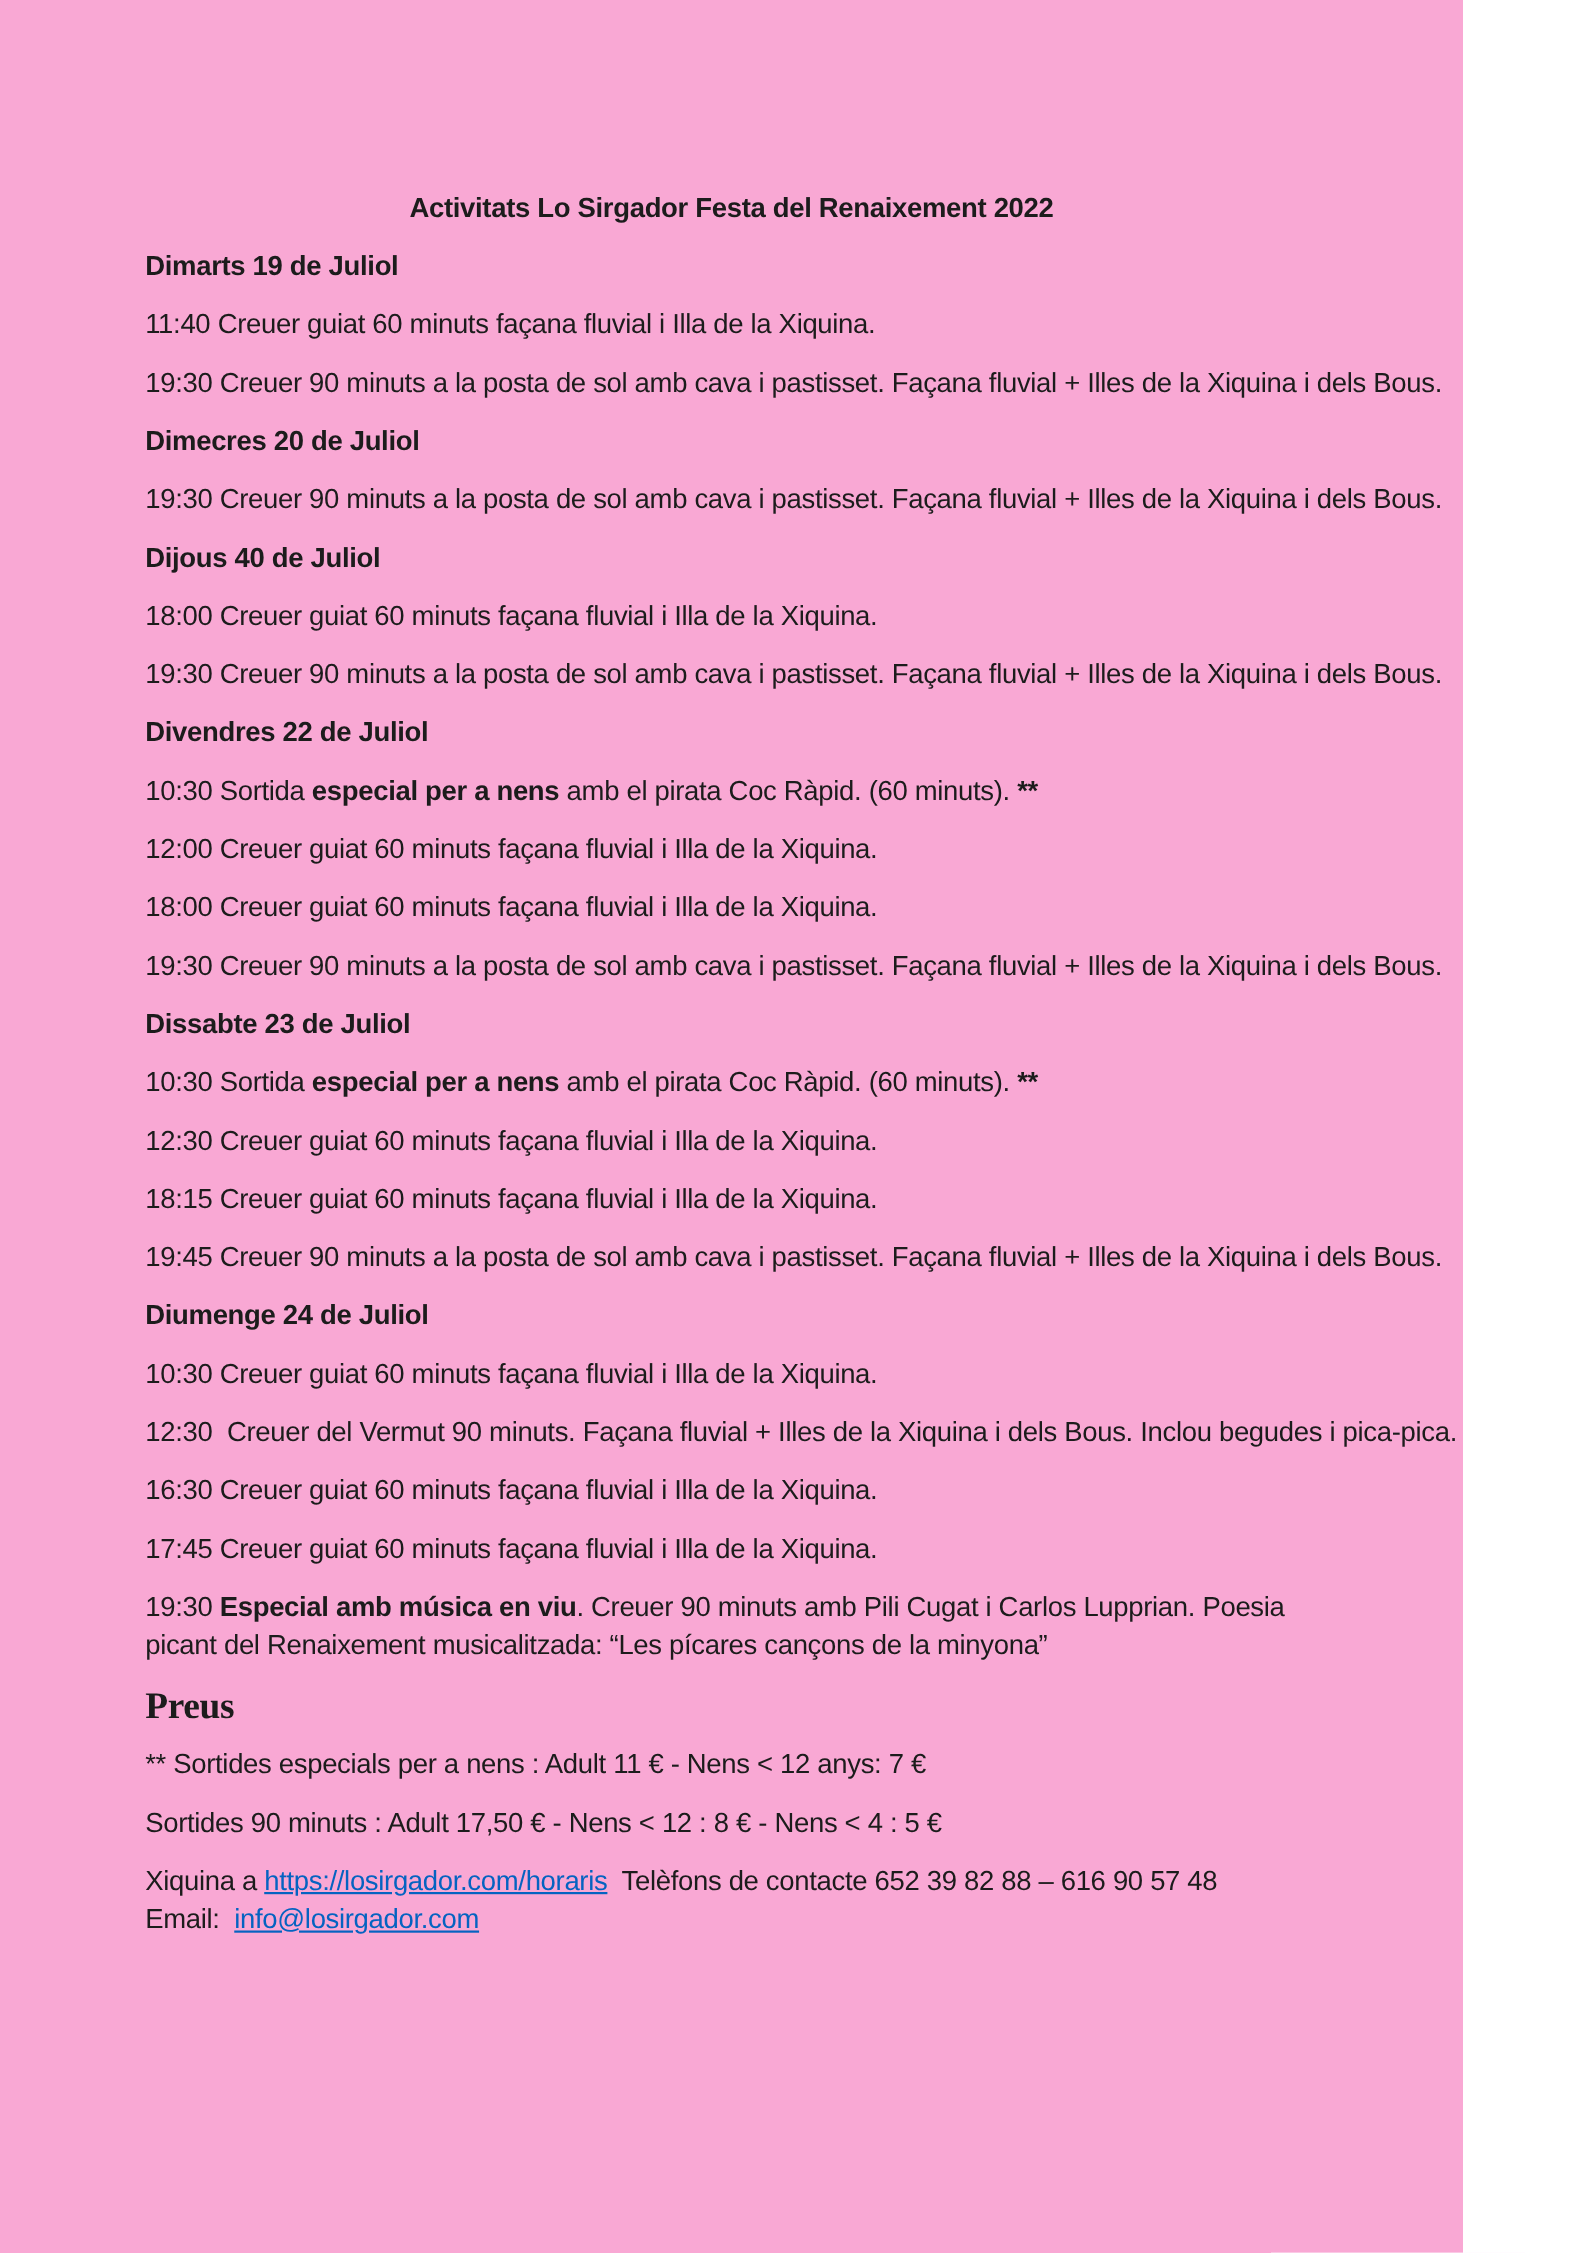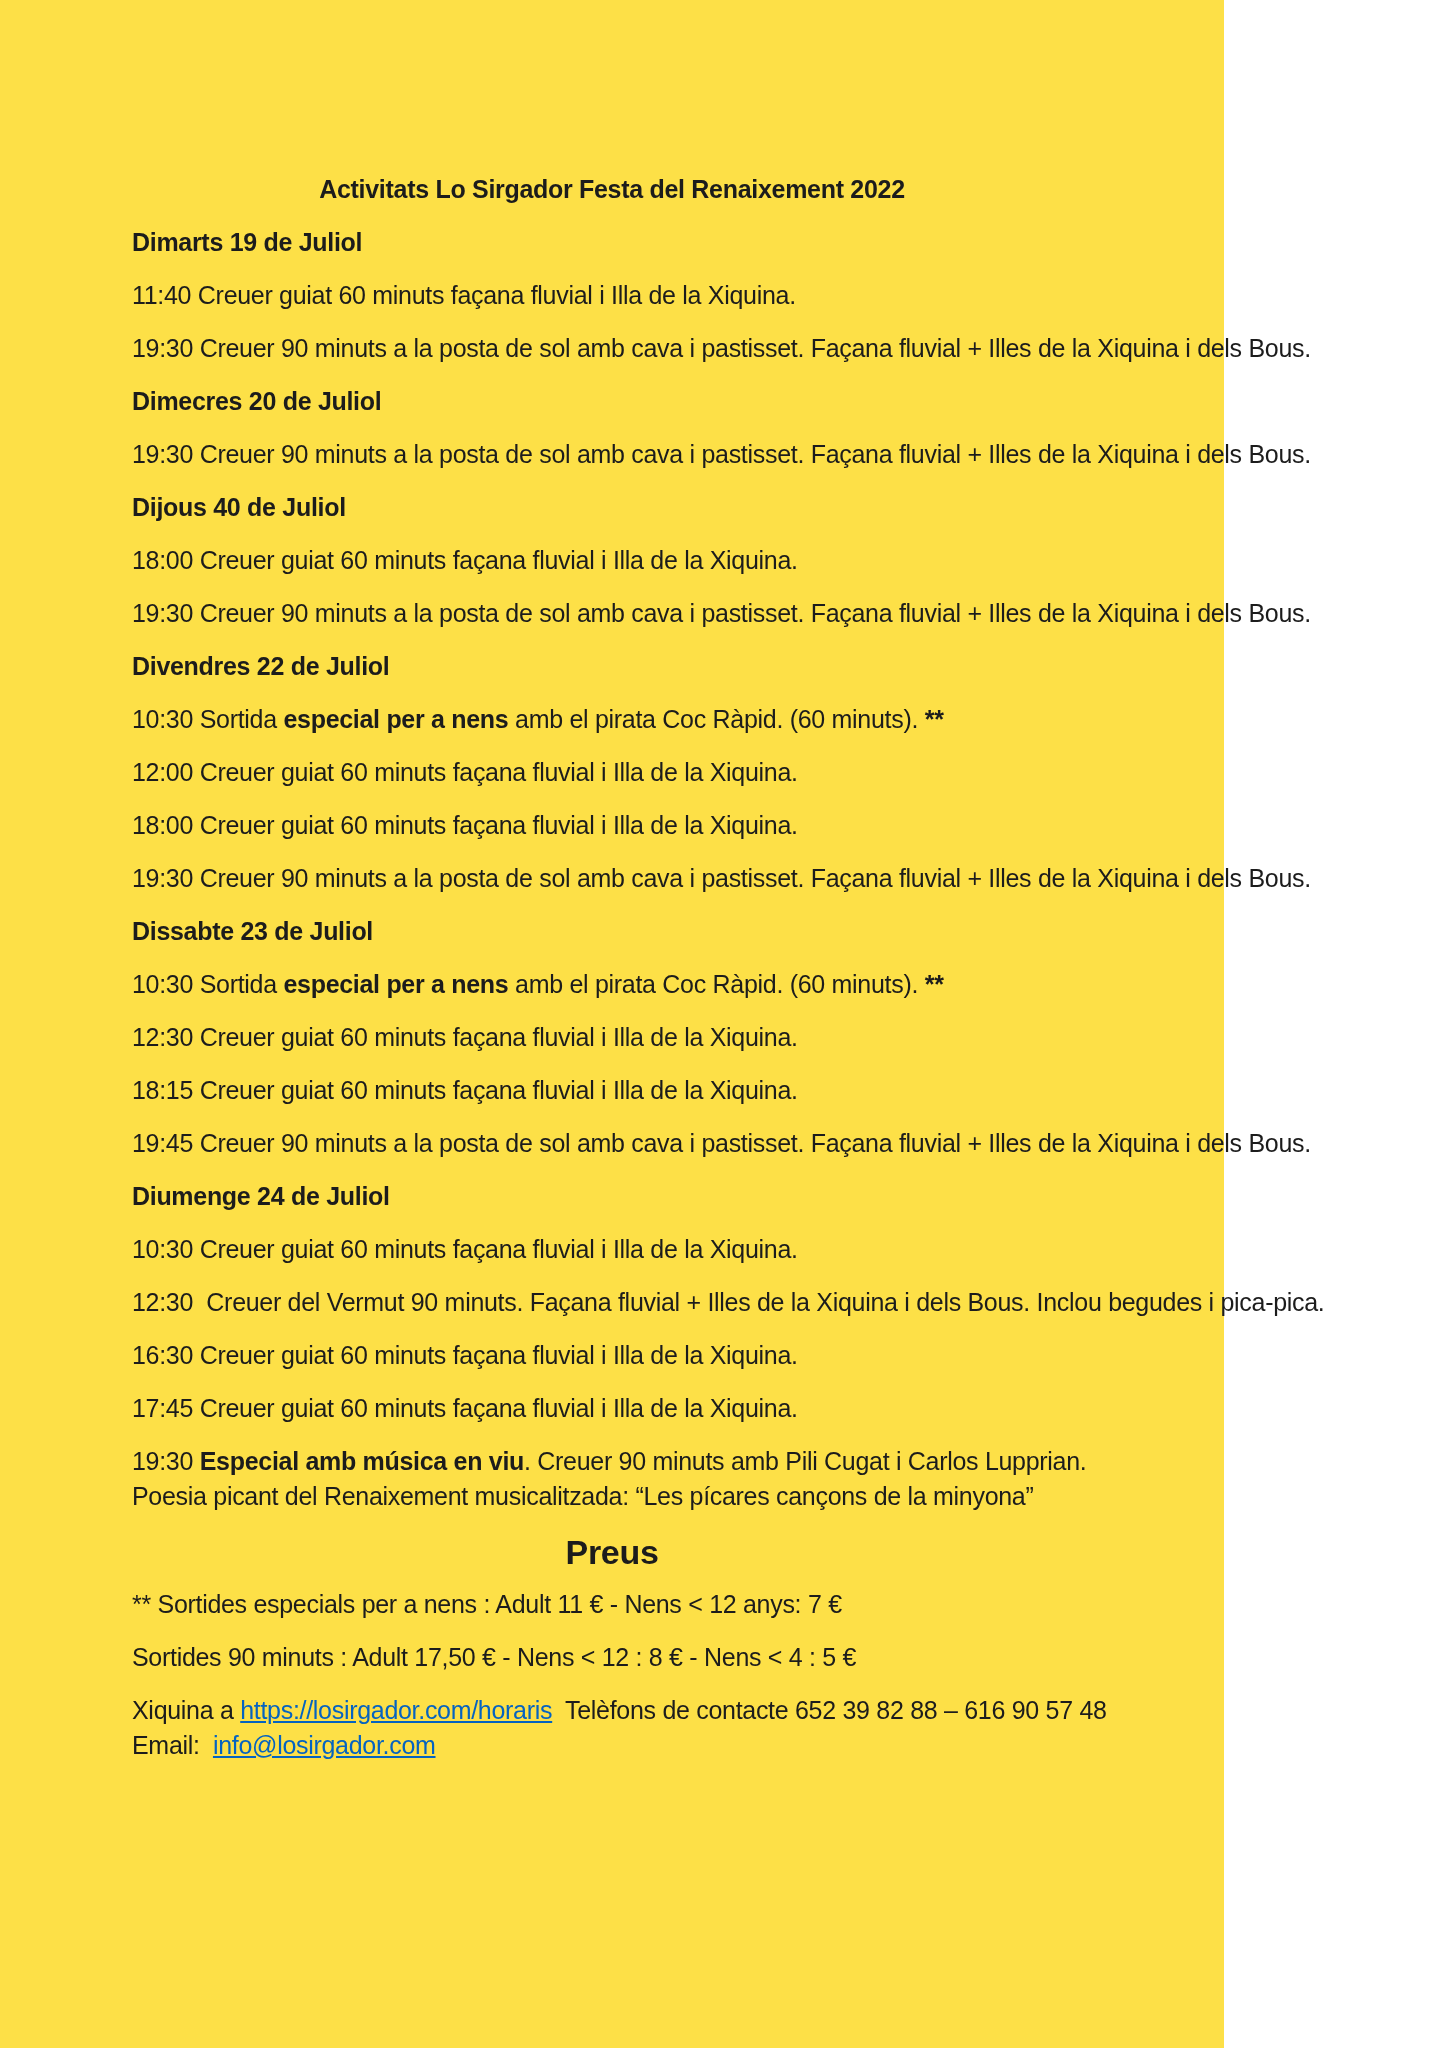--- a/index.html
+++ b/index.html
@@ -9,24 +9,24 @@
   }
   body {
     width: 1448px;
     height: 2048px;
     overflow: hidden;
     font-family: "Liberation Sans", "DejaVu Sans", sans-serif;
     color: #1c1c1c;
   }
   .page {
     box-sizing: border-box;
-    width: 1224px;
+    width: 1330px;
     height: 2048px;
     padding: 172px 132px 0 132px;
-    background: #fde047;
+    background: #f9a8d4;
   }
   .page p {
     margin: 0 0 18px 0;
     font-size: 25px;
     line-height: 35px;
     letter-spacing: -0.3px;
     white-space: pre;
   }
   .doc-title {
     text-align: center;
@@ -41,25 +41,26 @@
     font-weight: bold;
   }
   .entry-wrap {
     white-space: pre-wrap !important;
     max-width: 1300px;
   }
   .notice {
     font-weight: bold;
   }
   .preus {
-    text-align: center;
+    text-align: left;
     font-weight: bold;
     font-size: 34px !important;
     line-height: 40px !important;
     margin: 5px 0 15px 0 !important;
+    font-family: Liberation Serif, serif;
   }
   .contact-first {
     margin-bottom: 0 !important;
   }
   .contact-last {
     margin-bottom: 18px !important;
   }
   .page a {
     color: #0563C1;
     text-decoration: underline;

